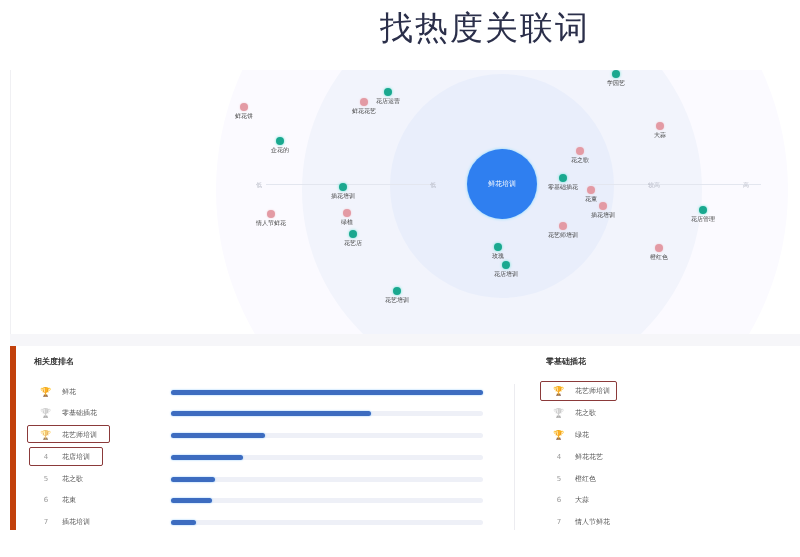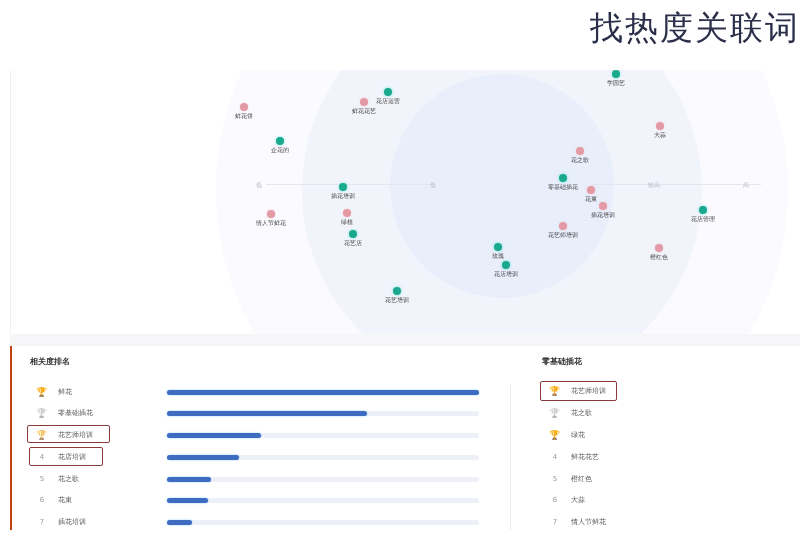--- a/index.html
+++ b/index.html
@@ -1,20 +1,20 @@
 <!DOCTYPE html>
 <html><head>
 <meta charset="utf-8">
 <style>
   * { box-sizing: border-box; margin: 0; padding: 0; }
   html, body { width: 800px; height: 557px; background: #ffffff; overflow: hidden; }
   body { font-family: "DejaVu Sans", "Liberation Sans", sans-serif; position: relative; color: #333; }
 
   .page-title {
-    position: absolute; left: 0; right: 0; top: 6px; text-align: right;
+    position: absolute; left: 0; right: 0; top: 6px; text-align: center;
     font-family: "DejaVu Serif", "Liberation Serif", serif;
     font-size: 33px; color: #2b2f4a; letter-spacing: 2px; padding-left: 170px;
   }
 
   .graph-panel {
     position: absolute; left: 10px; top: 70px; width: 790px; height: 264px;
     background: #ffffff; border-left: 1px solid #f0f0f3; overflow: hidden;
   }
   .ring { position: absolute; border-radius: 50%; }
   .ring-outer { background: #fbfaff; }
@@ -29,21 +29,21 @@
     color: #fff; font-size: 7px;
   }
   .node { position: absolute; transform: translate(-50%, -50%); display: flex; flex-direction: column; align-items: center; }
   .dot { width: 8px; height: 8px; border-radius: 50%; }
   .dot.green { background: #1aa88f; box-shadow: 0 0 3px #6fe3d4; }
   .dot.pink { background: #e39aa4; box-shadow: 0 0 2px #f3c9cf; }
   .node-label { font-size: 6px; color: #444; white-space: nowrap; margin-top: 1px; }
 
   .gap-band { position: absolute; left: 10px; top: 334px; width: 790px; height: 12px; background: #f6f6f9; }
 
-  .bottom-panel { position: absolute; left: 10px; top: 346px; width: 790px; height: 184px; background: #fff; border-left: 2px solid #c2410c; }
+  .bottom-panel { position: absolute; left: 10px; top: 346px; width: 790px; height: 184px; background: #fff; border-left: 6px solid #c2410c; }
   .section-title { position: absolute; font-size: 8px; font-weight: bold; color: #333; }
   .rank-row { position: absolute; height: 16px; display: flex; align-items: center; }
   .rank-icon { width: 12px; text-align: center; font-size: 9px; color: #aaa; }
   .trophy-gold { color: #e9a826; }
   .trophy-silver { color: #c3c7cf; }
   .trophy-bronze { color: #d18b3a; }
   .rank-num { font-size: 7px; color: #999; }
   .rank-label { font-size: 7px; color: #555; margin-left: 10px; white-space: nowrap; }
   .bar-track { position: absolute; height: 5px; background: #eef0f7; border-radius: 3px; }
   .bar-fill { height: 5px; background: #3d6cc0; border-radius: 3px; box-shadow: 0 0 2px #86c7ff; }
@@ -60,20 +60,23 @@
   <div class="ring ring-mid" style="left:291px;top:-80px;width:400px;height:400px;"></div>
   <div class="ring ring-inner" style="left:379px;top:4px;width:224px;height:224px;"></div>
   <div class="axis-line" style="left:255px;top:114px;width:170px;"></div>
   <div class="axis-line" style="left:580px;top:114px;width:170px;"></div>
   <div id="axis-labels">
       <span class="axis-label" style="left: 248px; top: 115px;">低</span>
       <span class="axis-label" style="left: 422px; top: 115px;">低</span>
       <span class="axis-label" style="left: 643px; top: 115px;">较高</span>
       <span class="axis-label" style="left: 735px; top: 115px;">高</span>
     </div>
+  <div class="center-node" style="left:456px;top:79px;">
+    <span>鲜花培训</span>
+  </div>
   <div id="graph-nodes">
       <div class="node" style="left: 233px; top: 42px;">
         <span class="dot pink"></span>
         <span class="node-label">鲜花饼</span>
       </div>
       <div class="node" style="left: 269px; top: 76px;">
         <span class="dot green"></span>
         <span class="node-label">企花的</span>
       </div>
       <div class="node" style="left: 377px; top: 27px;">

